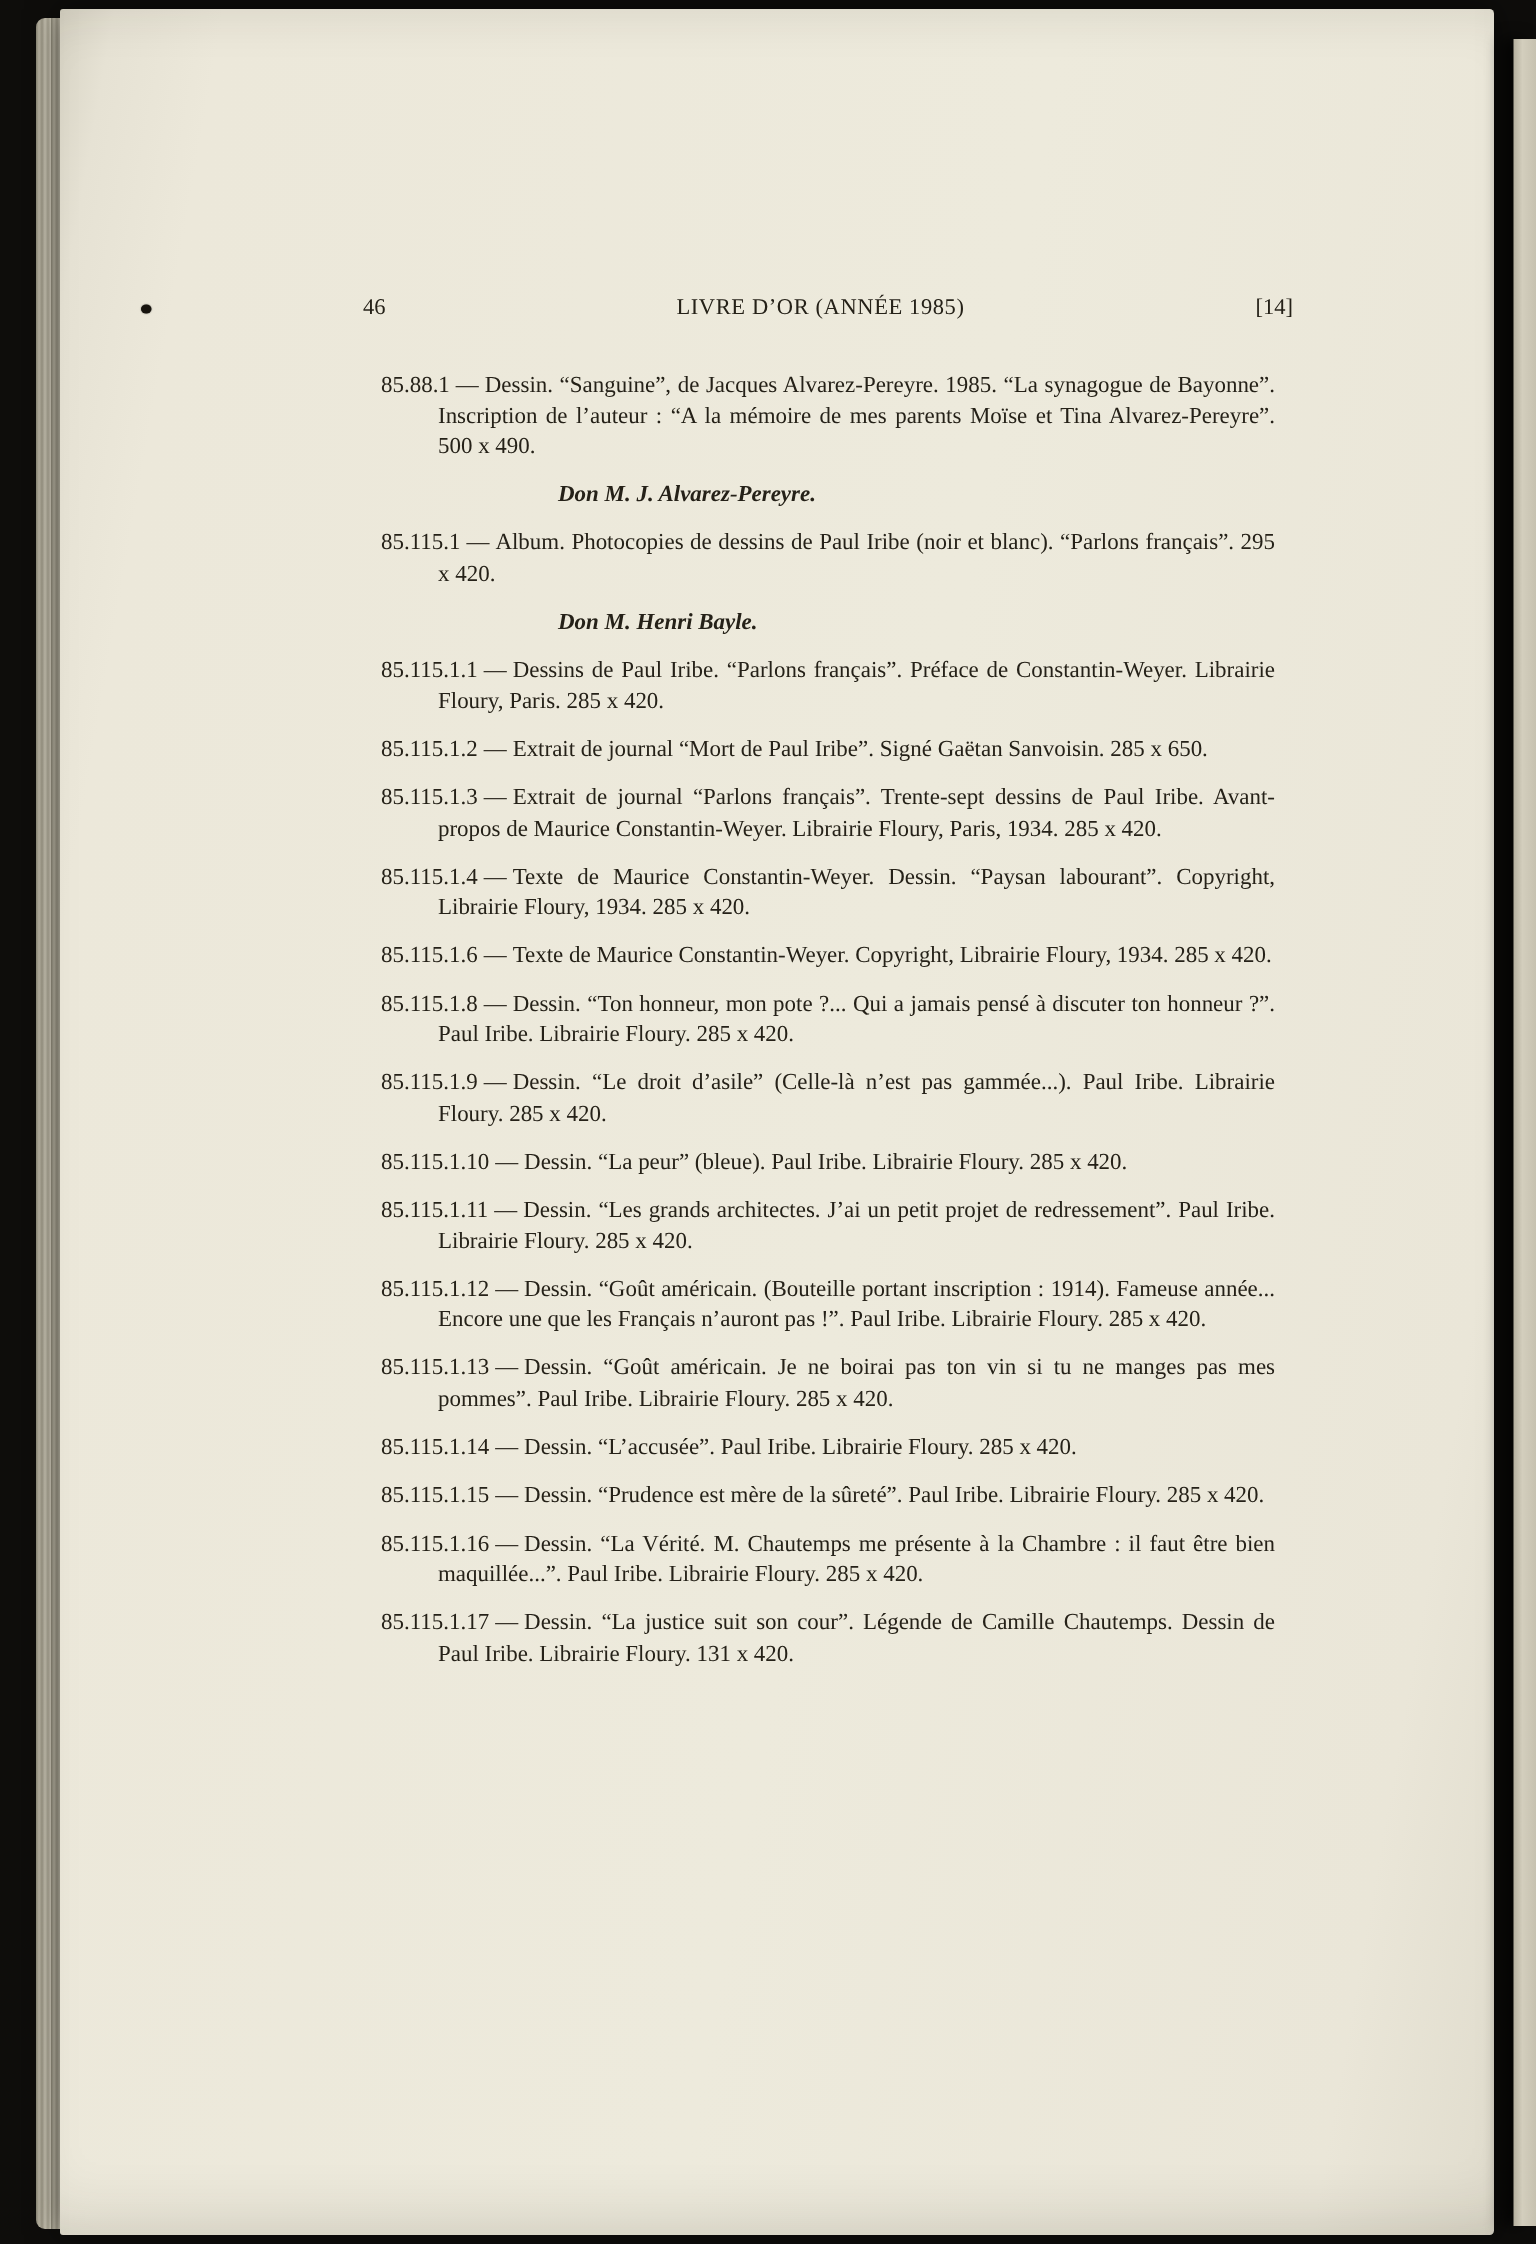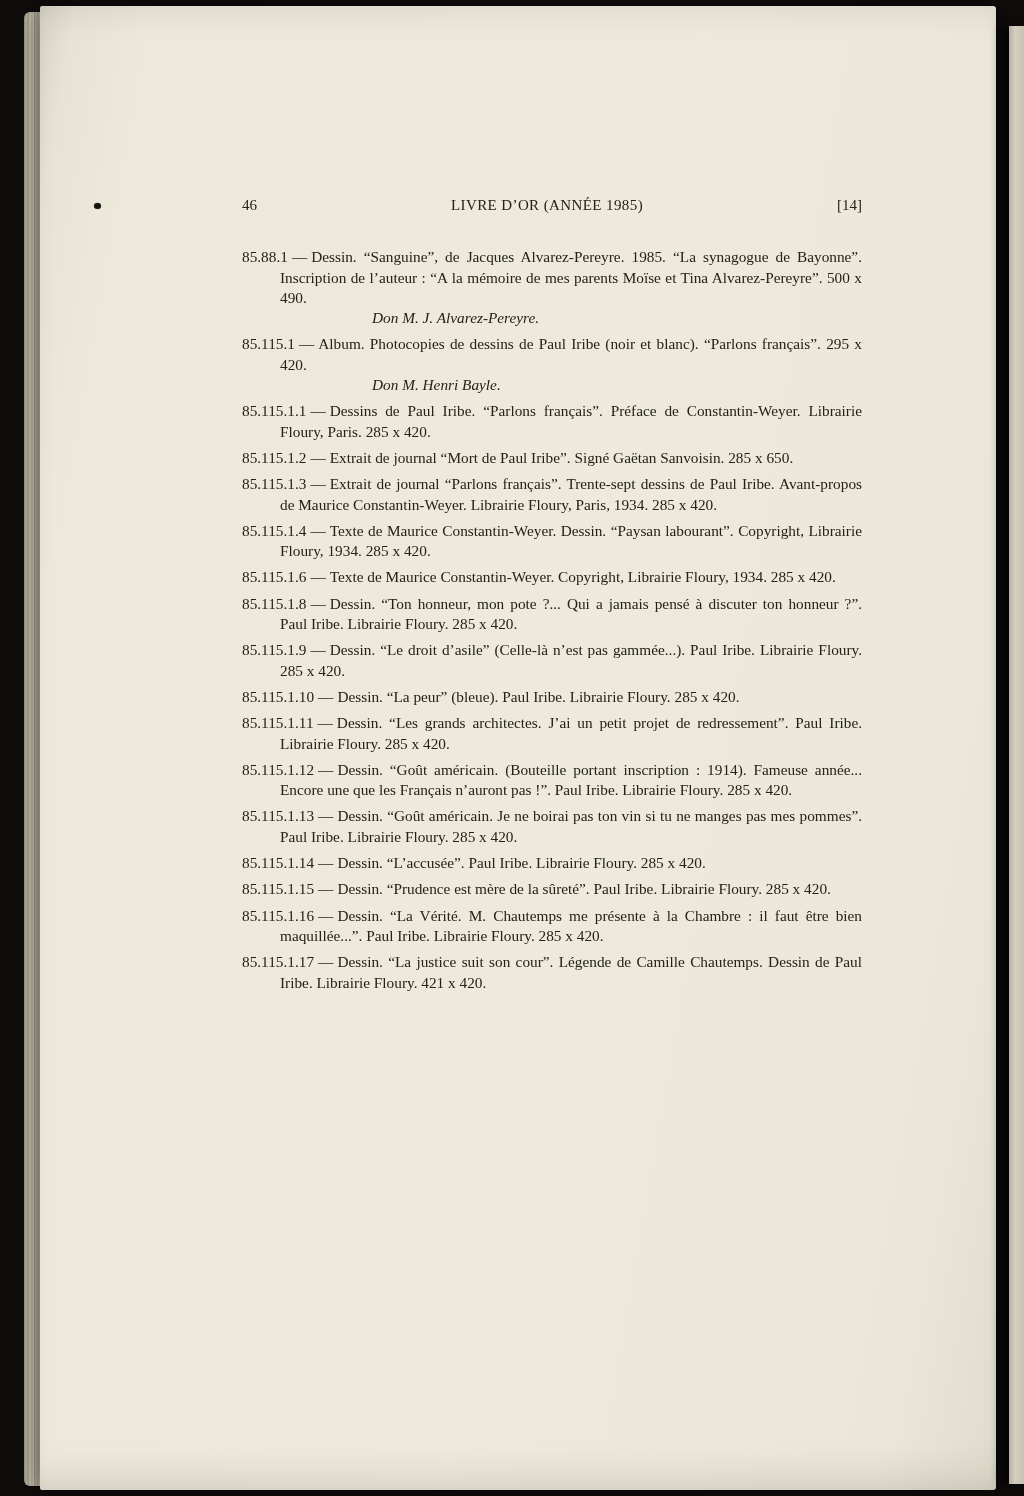--- a/index.html
+++ b/index.html
@@ -87,30 +87,31 @@
   .header .running-title { letter-spacing: 0.4px; }
   .section-title {
     text-align: center;
     font-weight: bold;
     font-size: 17px;
     letter-spacing: 0.5px;
     margin: 0 0 35px 0;
   }
   .item { margin: 0 0 6px 0; }
   .entry {
-    margin: 0;
+    margin: 12px;
     padding-left: 38px;
     text-indent: -38px;
     text-align: justify;
   }
   .sep { margin: 0 4px; }
   .donation {
     margin: 0;
     padding-left: 130px;
     font-style: italic;
+    font-weight: bold;
   }
 </style>
 </head>
 <body>
 
 <div class="scene">
   <div class="page-stack"></div>
   <div class="page">
     <div class="content">
 
@@ -185,21 +186,21 @@
 
         <div class="item">
           <p class="entry"><span>85.115.1.15</span><span class="sep">—</span><span>Dessin. “Prudence est mère de la sûreté”. Paul Iribe. Librairie Floury. 285 x 420.</span></p>
         </div>
 
         <div class="item">
           <p class="entry"><span>85.115.1.16</span><span class="sep">—</span><span>Dessin. “La Vérité. M. Chautemps me présente à la Chambre : il faut être bien maquillée...”. Paul Iribe. Librairie Floury. 285 x 420.</span></p>
         </div>
 
         <div class="item">
-          <p class="entry"><span>85.115.1.17</span><span class="sep">—</span><span>Dessin. “La justice suit son cour”. Légende de Camille Chautemps. Dessin de Paul Iribe. Librairie Floury. 421 x 420.</span></p>
+          <p class="entry"><span>85.115.1.17</span><span class="sep">—</span><span>Dessin. “La justice suit son cour”. Légende de Camille Chautemps. Dessin de Paul Iribe. Librairie Floury. 131 x 420.</span></p>
         </div>
 
       </div>
     </div>
   </div>
   <div class="ink-dot"></div>
   <div class="next-page"></div>
 </div>
 
 </body></html>

